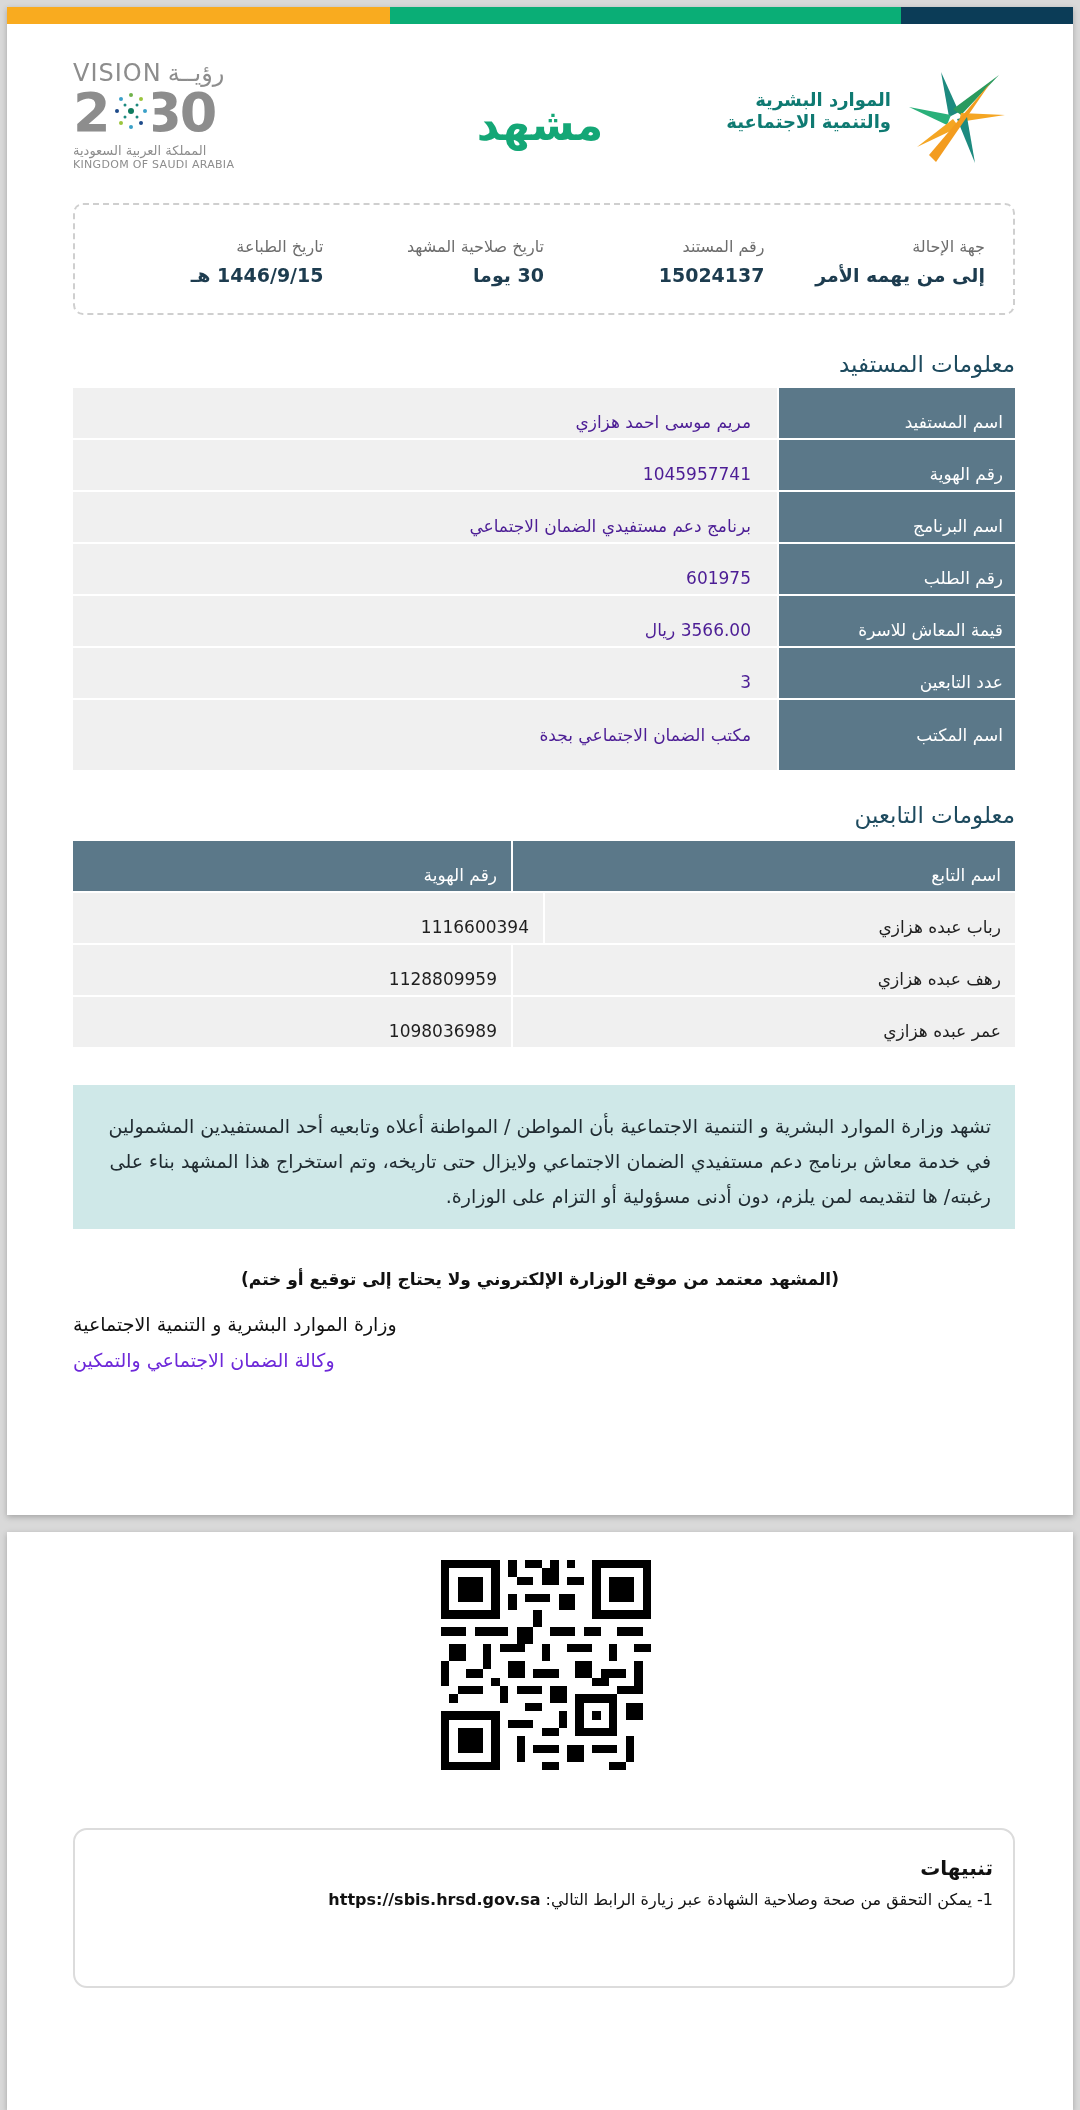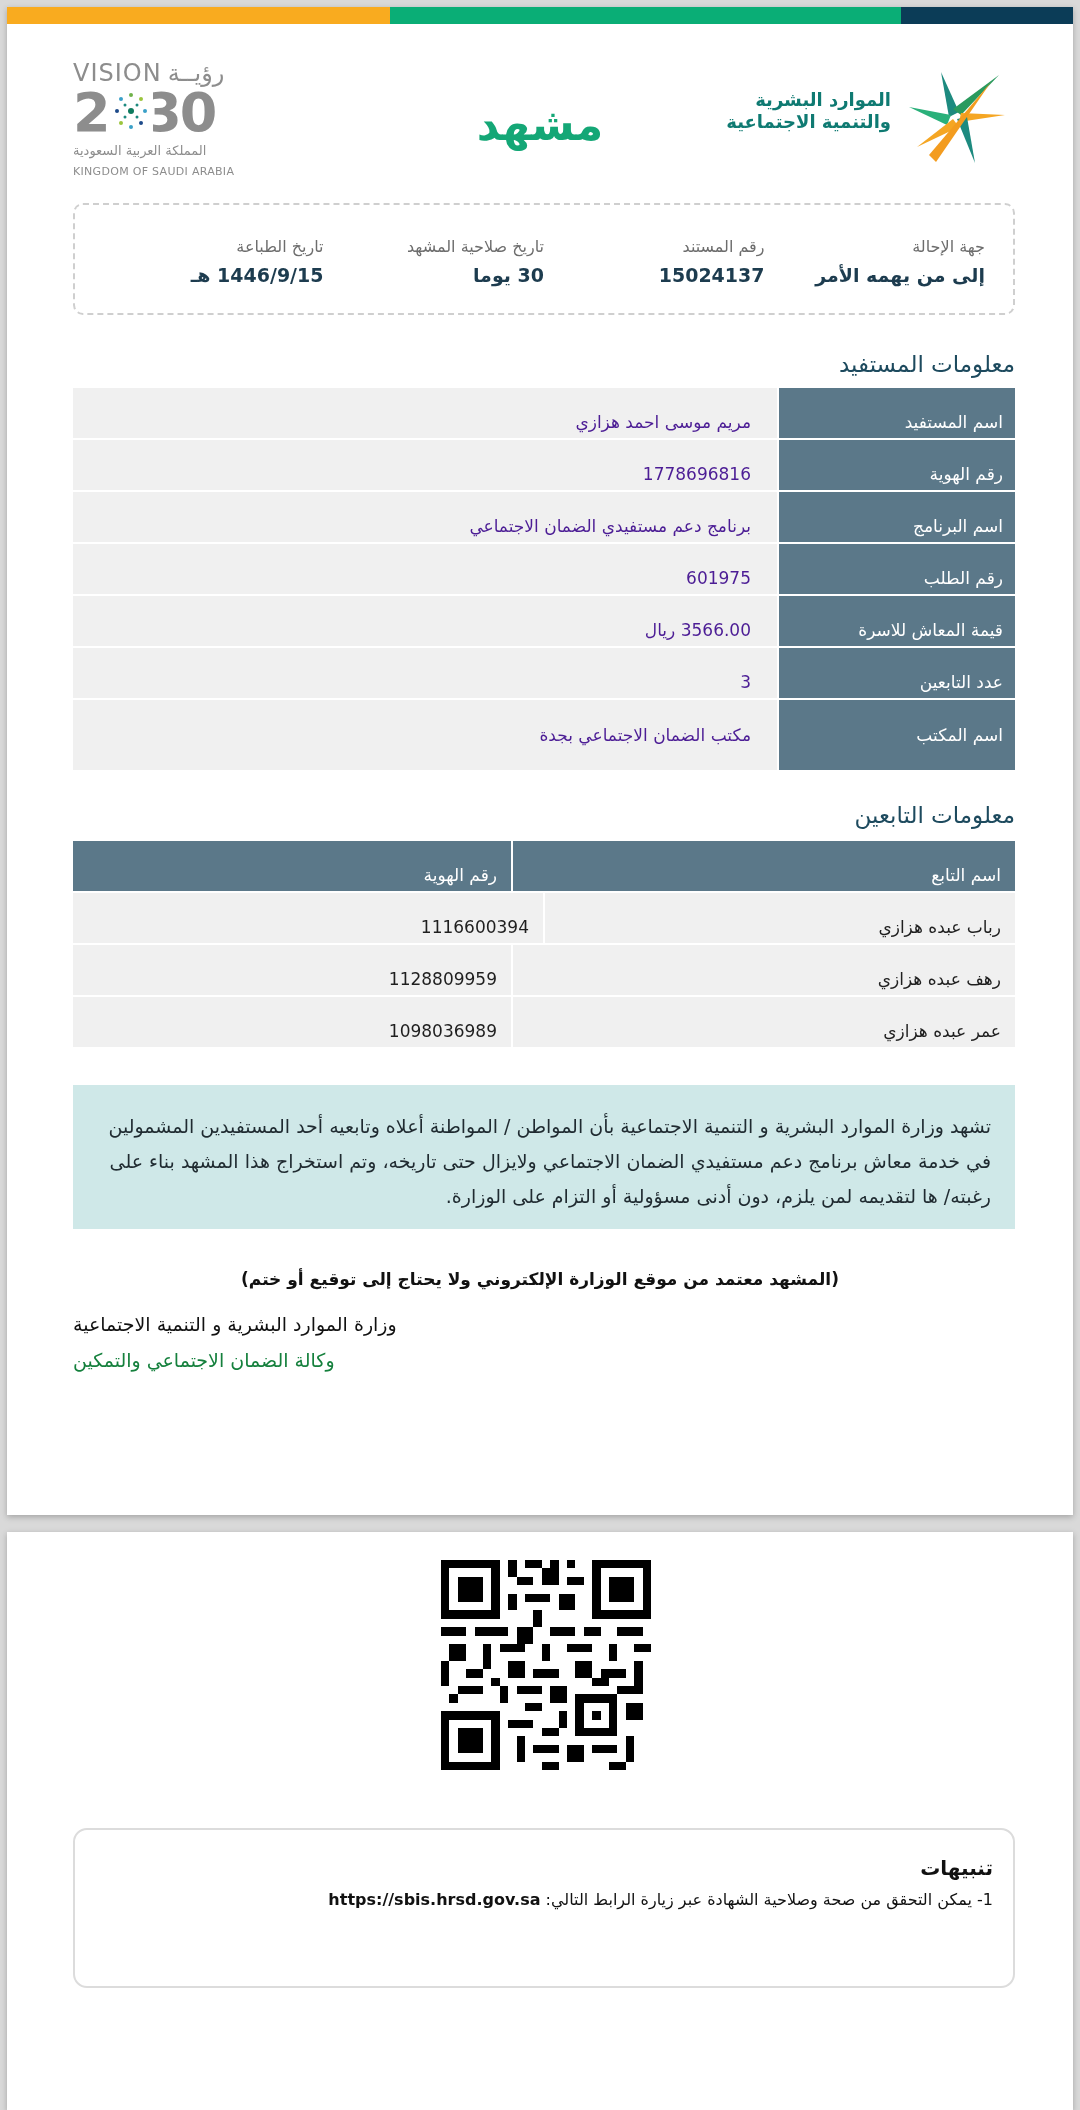--- a/index.html
+++ b/index.html
@@ -17,21 +17,21 @@
   .logo-hrsd { position: absolute; right: 62px; top: 60px; width: 270px; height: 100px; }
   .hrsd-star { position: absolute; right: 0; top: 0; width: 110px; height: 100px; }
   .hrsd-text { position: absolute; right: 120px; top: 22px; text-align: right; color: #0f7a72; font-size: 18px; line-height: 22px; font-weight: bold; direction: rtl; white-space: nowrap; }
   .brand-title { position: absolute; left: 0; right: 0; top: 92px; text-align: center; font-size: 44px; font-weight: bold; color: #14a776; direction: rtl; }
   .vision { position: absolute; left: 66px; top: 52px; width: 175px; height: 120px; color: #8d8d8d; }
   .vision .v-top { position: absolute; left: 0; top: 0; font-size: 24px; letter-spacing: 1px; white-space: nowrap; }
   .vision .v-top .ar { margin-left: 6px; direction: rtl; }
   .vision .v-num { position: absolute; left: 0; top: 22px; font-size: 54px; font-weight: bold; letter-spacing: -2px; color: #8d8d8d; }
   .vision .v-dots { position: absolute; left: 36px; top: 30px; width: 44px; height: 44px; }
   .vision .v-ar { position: absolute; left: 0; top: 84px; font-size: 13px; direction: rtl; width: 160px; text-align: left; }
-  .vision .v-en { position: absolute; left: 0; top: 106px; font-size: 11px; letter-spacing: 0.3px; white-space: nowrap; }
+  .vision .v-en { position: absolute; left: 0; top: 99px; font-size: 11px; letter-spacing: 0.3px; white-space: nowrap; }
 
   
   .meta-box { position: absolute; left: 66px; top: 196px; width: 942px; height: 112px; border: 2px dashed #cfcfcf; border-radius: 10px; display: flex; flex-direction: row-reverse; direction: rtl; padding: 0 28px; }
   .meta-item { flex: 1; padding-top: 32px; text-align: right; }
   .meta-label { font-size: 16px; color: #6d6d6d; }
   .meta-value { font-size: 19px; color: #1d3c4f; margin-top: 8px; font-weight: bold; }
 
   
   .section-title { position: absolute; right: 58px; font-size: 23px; color: #1d4a5e; direction: rtl; }
 
@@ -48,21 +48,21 @@
   .dep-head { display: flex; height: 50px; background: #5b7889; }
   .dep-head .c2 { flex: 1; color: #fff; font-size: 17px; padding: 0 14px; display: flex; align-items: flex-end; padding-bottom: 6px; }
   .dep-row { display: flex; height: 50px; margin-top: 2px; background: #f0f0f0; }
   .dep-row .c2 { flex: 1; font-size: 17px; padding: 0 14px; display: flex; align-items: flex-end; padding-bottom: 6px; }
 
   
   .statement { position: absolute; left: 66px; top: 1078px; width: 942px; height: 144px; background: #cfe8e8; direction: rtl; padding: 24px 24px 0 20px; font-size: 19px; line-height: 35px; color: #1f2a30; text-align: right; }
 
   .approved { position: absolute; left: 0; right: 0; top: 1262px; text-align: center; font-size: 17px; font-weight: bold; direction: rtl; color: #111; }
   .sig1 { position: absolute; left: 66px; top: 1306px; font-size: 19px; direction: rtl; color: #111; }
-  .sig2 { position: absolute; left: 66px; top: 1342px; font-size: 19px; direction: rtl; color: #15803d; }
+  .sig2 { position: absolute; left: 66px; top: 1342px; font-size: 19px; direction: rtl; color: #6d28d9; }
 
   
   .qr { position: absolute; left: 434px; top: 28px; width: 210px; height: 210px; }
   .notes { position: absolute; left: 66px; top: 296px; width: 942px; height: 160px; border: 2px solid #dcdcdc; border-radius: 14px; direction: rtl; padding: 26px 20px 0 20px; }
   .notes-title { font-size: 20px; font-weight: bold; color: #111; text-align: right; }
   .notes-line { font-size: 16px; color: #111; text-align: right; margin-top: 10px; }
   .notes-line .url { font-weight: bold; direction: ltr; unicode-bidi: embed; }
 </style>
 </head>
 <body>
@@ -137,21 +137,21 @@
   </div>
 
   <div class="section-title" style="top:344px">معلومات المستفيد</div>
   <div class="kv-table" style="top:381px">
     <div class="kv-row">
       <div class="kv-key">اسم المستفيد</div>
       <div class="kv-val">مريم موسى احمد هزازي</div>
     </div>
     <div class="kv-row">
       <div class="kv-key">رقم الهوية</div>
-      <div class="kv-val">1778696816</div>
+      <div class="kv-val">1045957741</div>
     </div>
     <div class="kv-row">
       <div class="kv-key">اسم البرنامج</div>
       <div class="kv-val">برنامج دعم مستفيدي الضمان الاجتماعي</div>
     </div>
     <div class="kv-row">
       <div class="kv-key">رقم الطلب</div>
       <div class="kv-val">601975</div>
     </div>
     <div class="kv-row">

